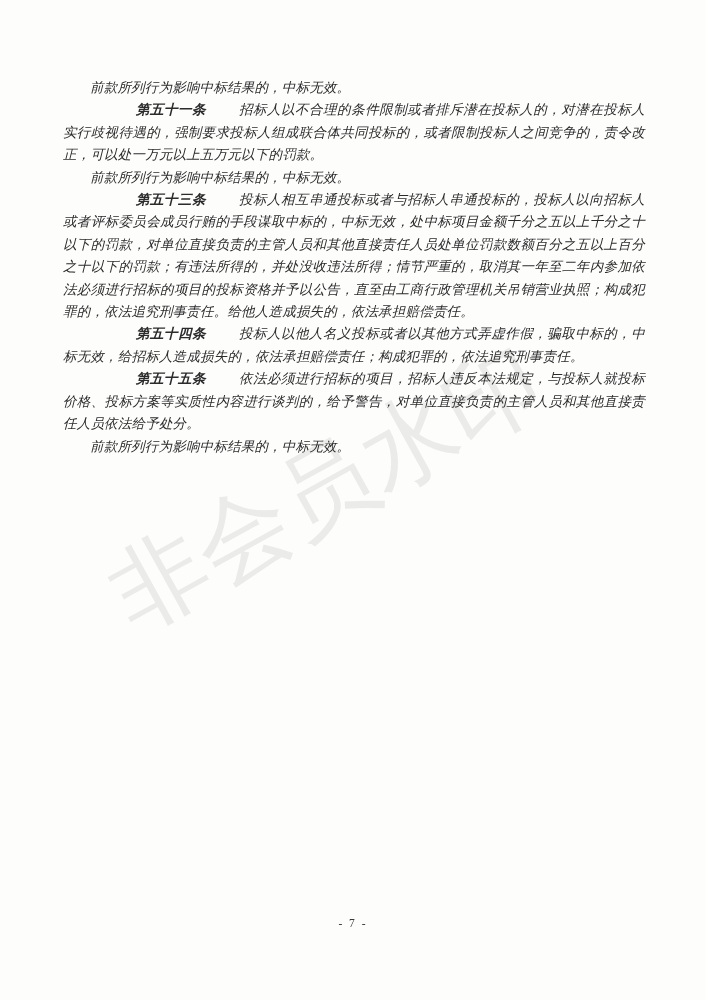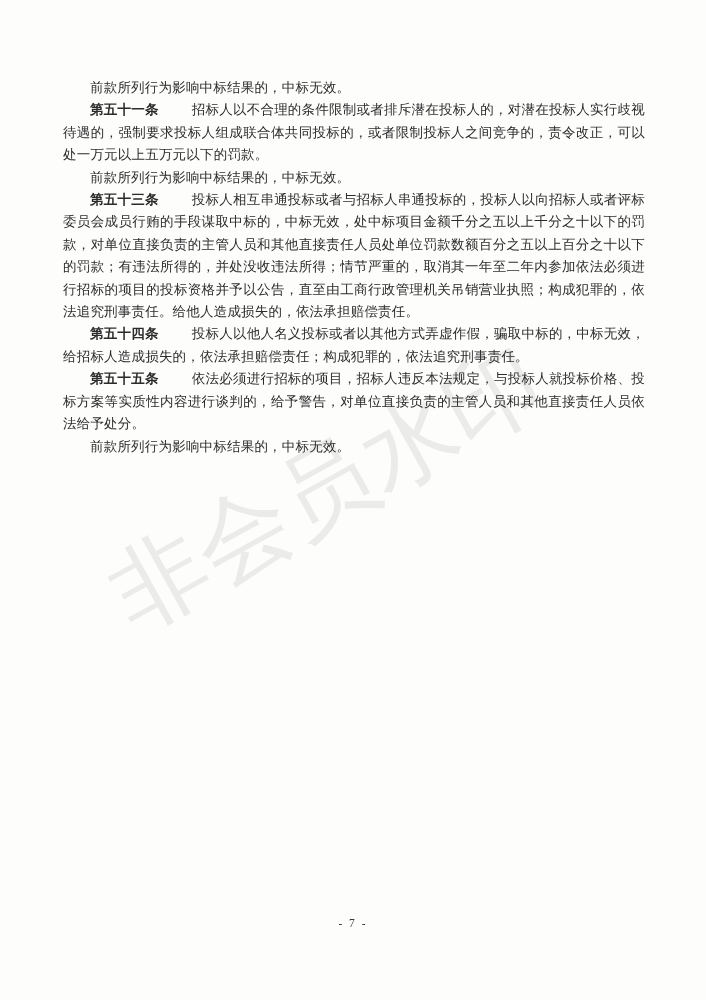--- a/index.html
+++ b/index.html
@@ -25,28 +25,30 @@
   }
   .para {
     margin: 0;
     font-size: 13.5px;
     line-height: 22.4px;
     text-align: justify;
     letter-spacing: 0.2px;
   }
   .para.plain, .para.article {
     text-indent: 27px;
+    font-style: italic;
   }
   .para.continuation {
     text-indent: 0;
   }
   .art-num {
     font-weight: bold;
     font-family: "Liberation Sans", "DejaVu Sans", sans-serif;
     padding-right: 33px;
+    margin-left: 46px;
   }
   .watermark {
     position: absolute;
     left: 118px;
     top: 548px;
     font-size: 95px;
     line-height: 110px;
     white-space: nowrap;
     color: rgba(60, 60, 60, 0.09);
     transform: rotate(-29deg);

